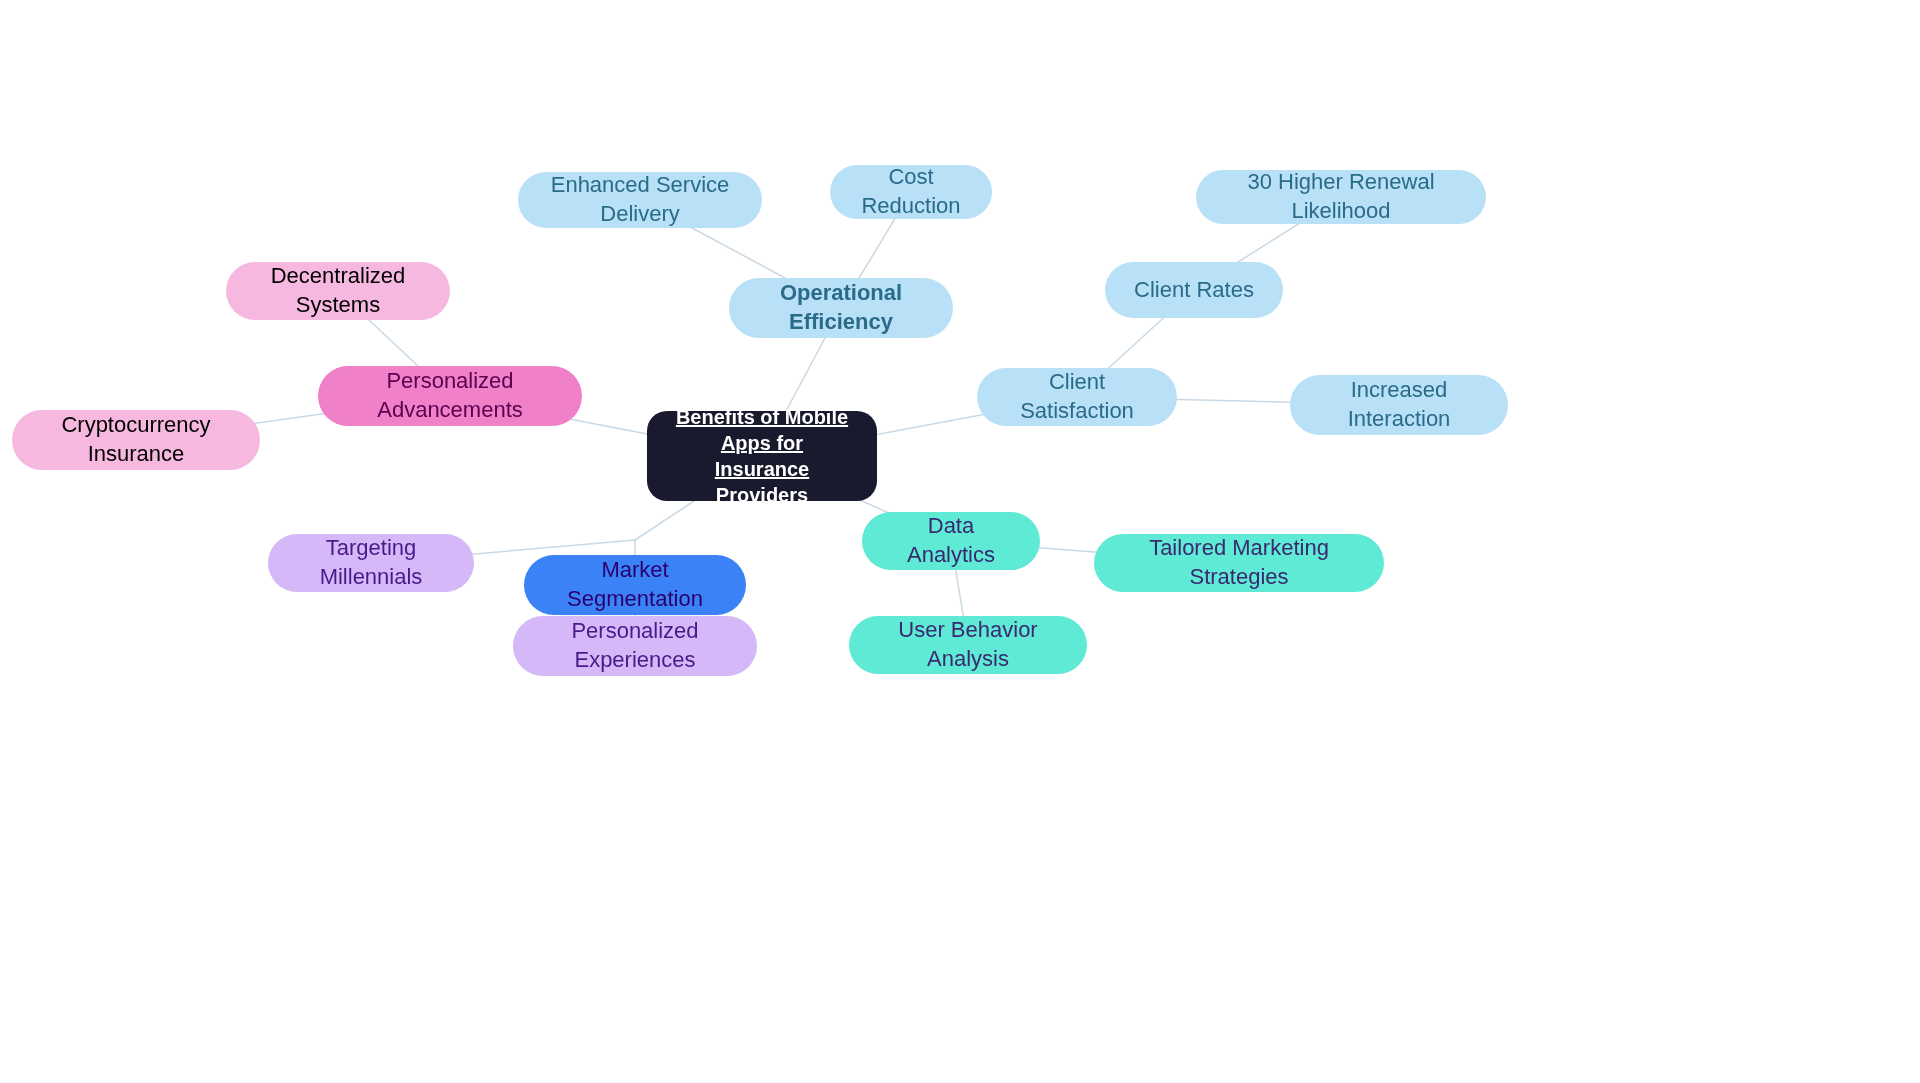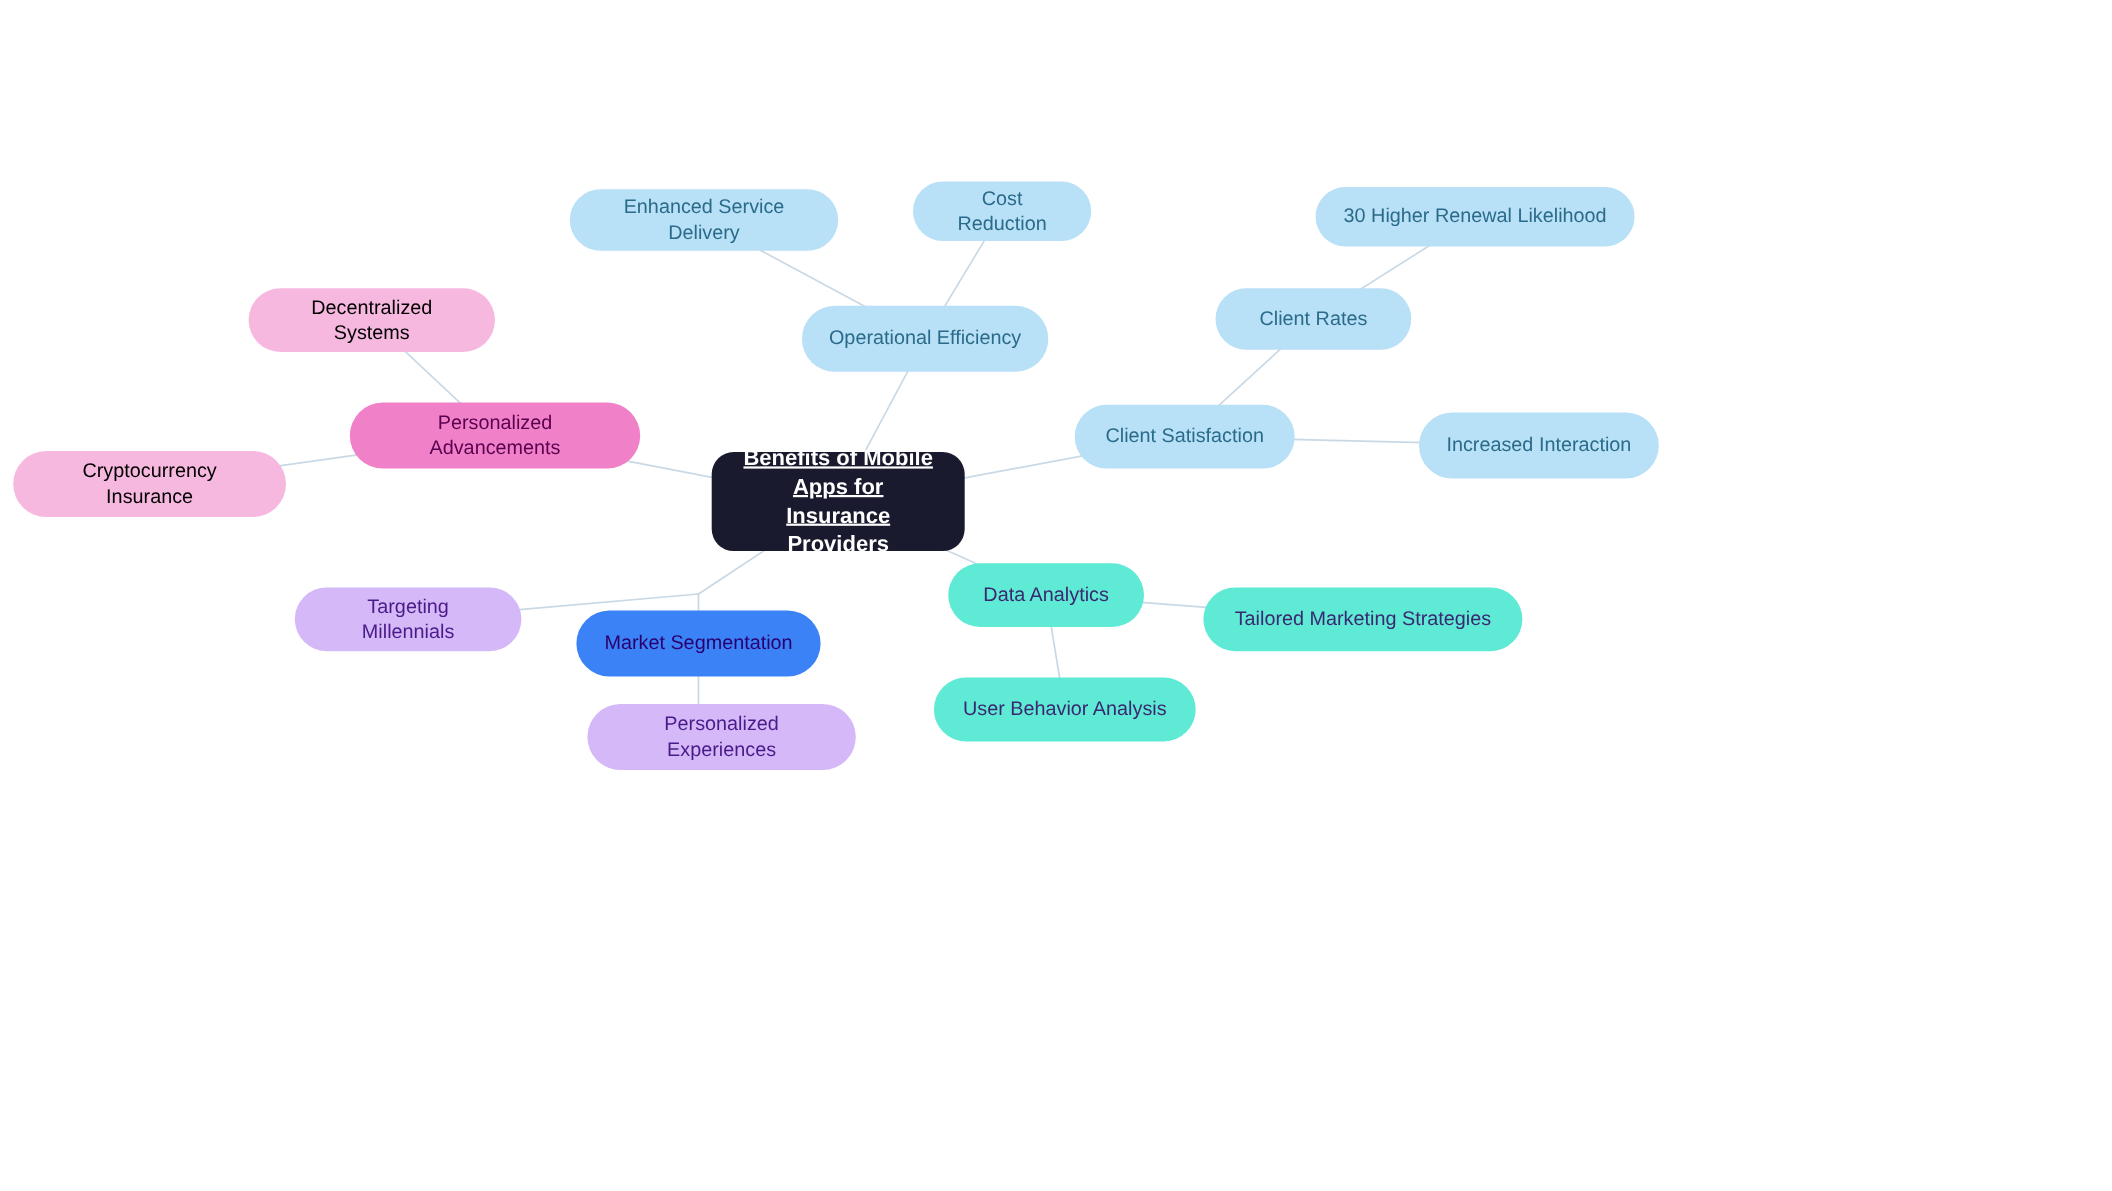--- a/index.html
+++ b/index.html
@@ -21,21 +21,21 @@
     }
     .node {
       position: absolute;
       border-radius: 50px;
       display: flex;
       align-items: center;
       justify-content: center;
       text-align: center;
       z-index: 1;
       padding: 12px 22px;
-      font-size: 18px;
+      font-size: 22px;
       line-height: 1.3;
     }
     .node-center {
       background: #1a1a2e;
       color: #ffffff;
       font-size: 20px;
       font-weight: 600;
       border-radius: 20px;
       width: 230px;
       height: 90px;
@@ -87,21 +87,21 @@
     <path d="M 635 540 Q 635 593 635 646" stroke="#b0c8d8" stroke-width="1.5" fill="none" opacity="0.7"></path>
     <path d="M 762 456 Q 856.5 498.5 951 541" stroke="#b0c8d8" stroke-width="1.5" fill="none" opacity="0.7"></path>
     <path d="M 951 541 Q 1095 552 1239 563" stroke="#b0c8d8" stroke-width="1.5" fill="none" opacity="0.7"></path>
     <path d="M 951 541 Q 959.5 593 968 645" stroke="#b0c8d8" stroke-width="1.5" fill="none" opacity="0.7"></path>
   </svg>
 
 <div class="node node-center" id="node-center" style="left: 647px; top: 411px; width: 230px; height: 90px; text-decoration: underline;">
   Benefits of Mobile Apps for<br>Insurance Providers
 </div>
 
-<div class="node node-blue" id="node-operational-efficiency" style="left: 729px; top: 278px; width: 224px; height: 60px;">
+<div class="node node-blue" id="node-operational-efficiency" style="left: 729px; top: 278px; width: 224px; height: 60px; font-weight: bold;">
   <span>Operational Efficiency</span>
 </div>
 
 <div class="node node-blue" style="left: 518px; top: 172px; width: 244px; height: 56px;">
   <span>Enhanced Service Delivery</span>
 </div>
 
 <div class="node node-blue" style="left: 830px; top: 165px; width: 162px; height: 54px;">
   <span>Cost Reduction</span>
 </div>
@@ -135,21 +135,21 @@
 </div>
 
 <div class="node node-purple-dark" style="left: 524px; top: 510px; width: 222px; height: 60px;">
   <span>Market Segmentation</span>
 </div>
 
 <div class="node node-purple" style="left: 268px; top: 534px; width: 206px; height: 58px;">
   <span>Targeting Millennials</span>
 </div>
 
-<div class="node node-purple" style="left: 534px; top: 616px; width: 244px; height: 60px; margin-top: 24px;">
+<div class="node node-purple" style="left: 513px; top: 616px; width: 244px; height: 60px;">
   <span>Personalized Experiences</span>
 </div>
 
 <div class="node node-lavender" style="left: 862px; top: 512px; width: 178px; height: 58px;">
   <span>Data Analytics</span>
 </div>
 
 <div class="node node-lavender" style="left: 1094px; top: 534px; width: 290px; height: 58px;">
   <span>Tailored Marketing Strategies</span>
 </div>

